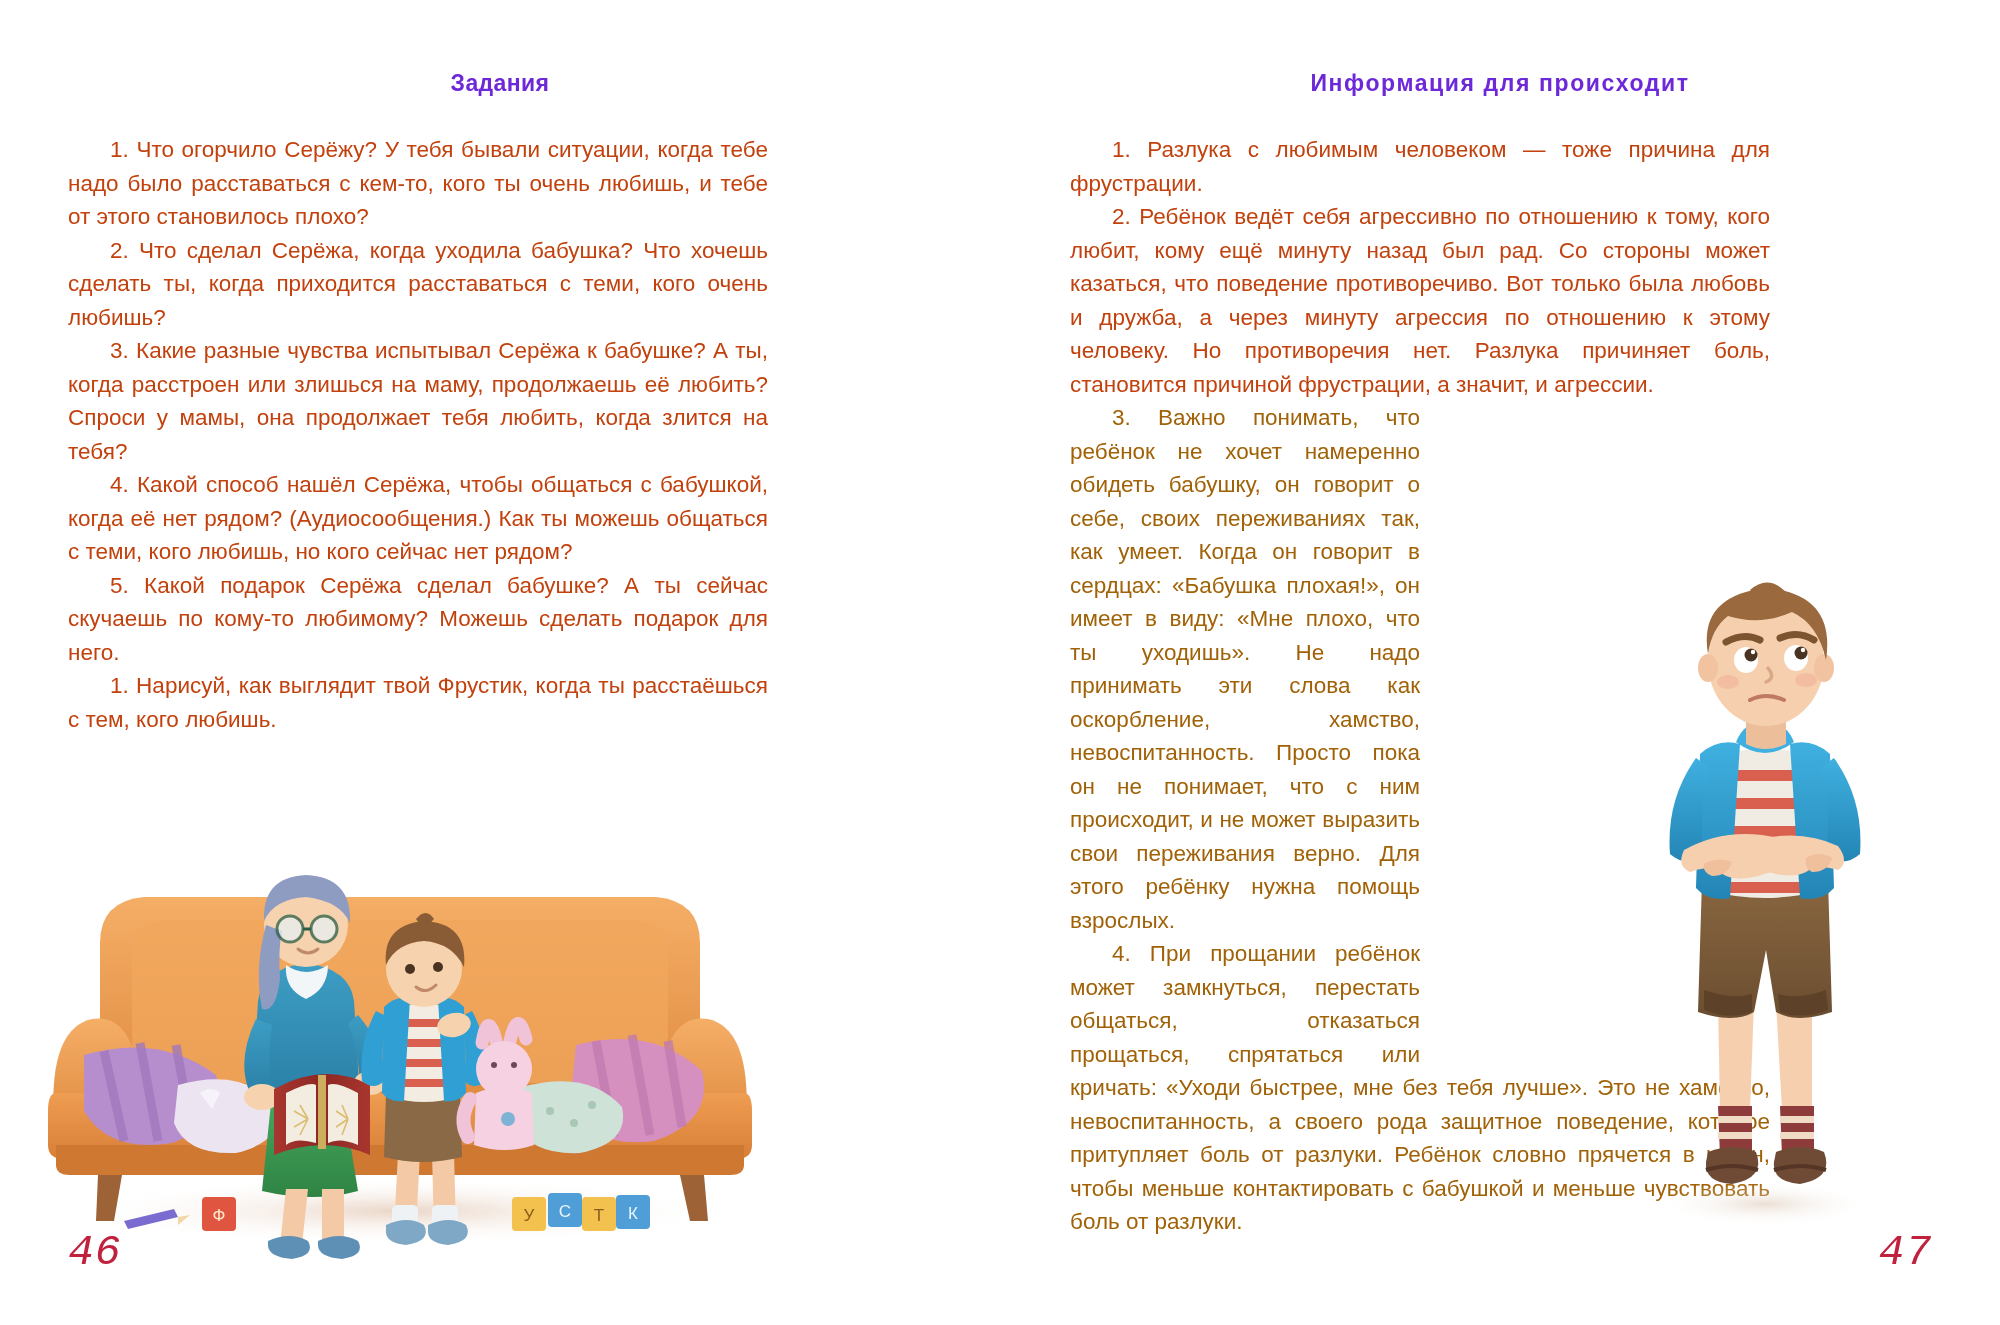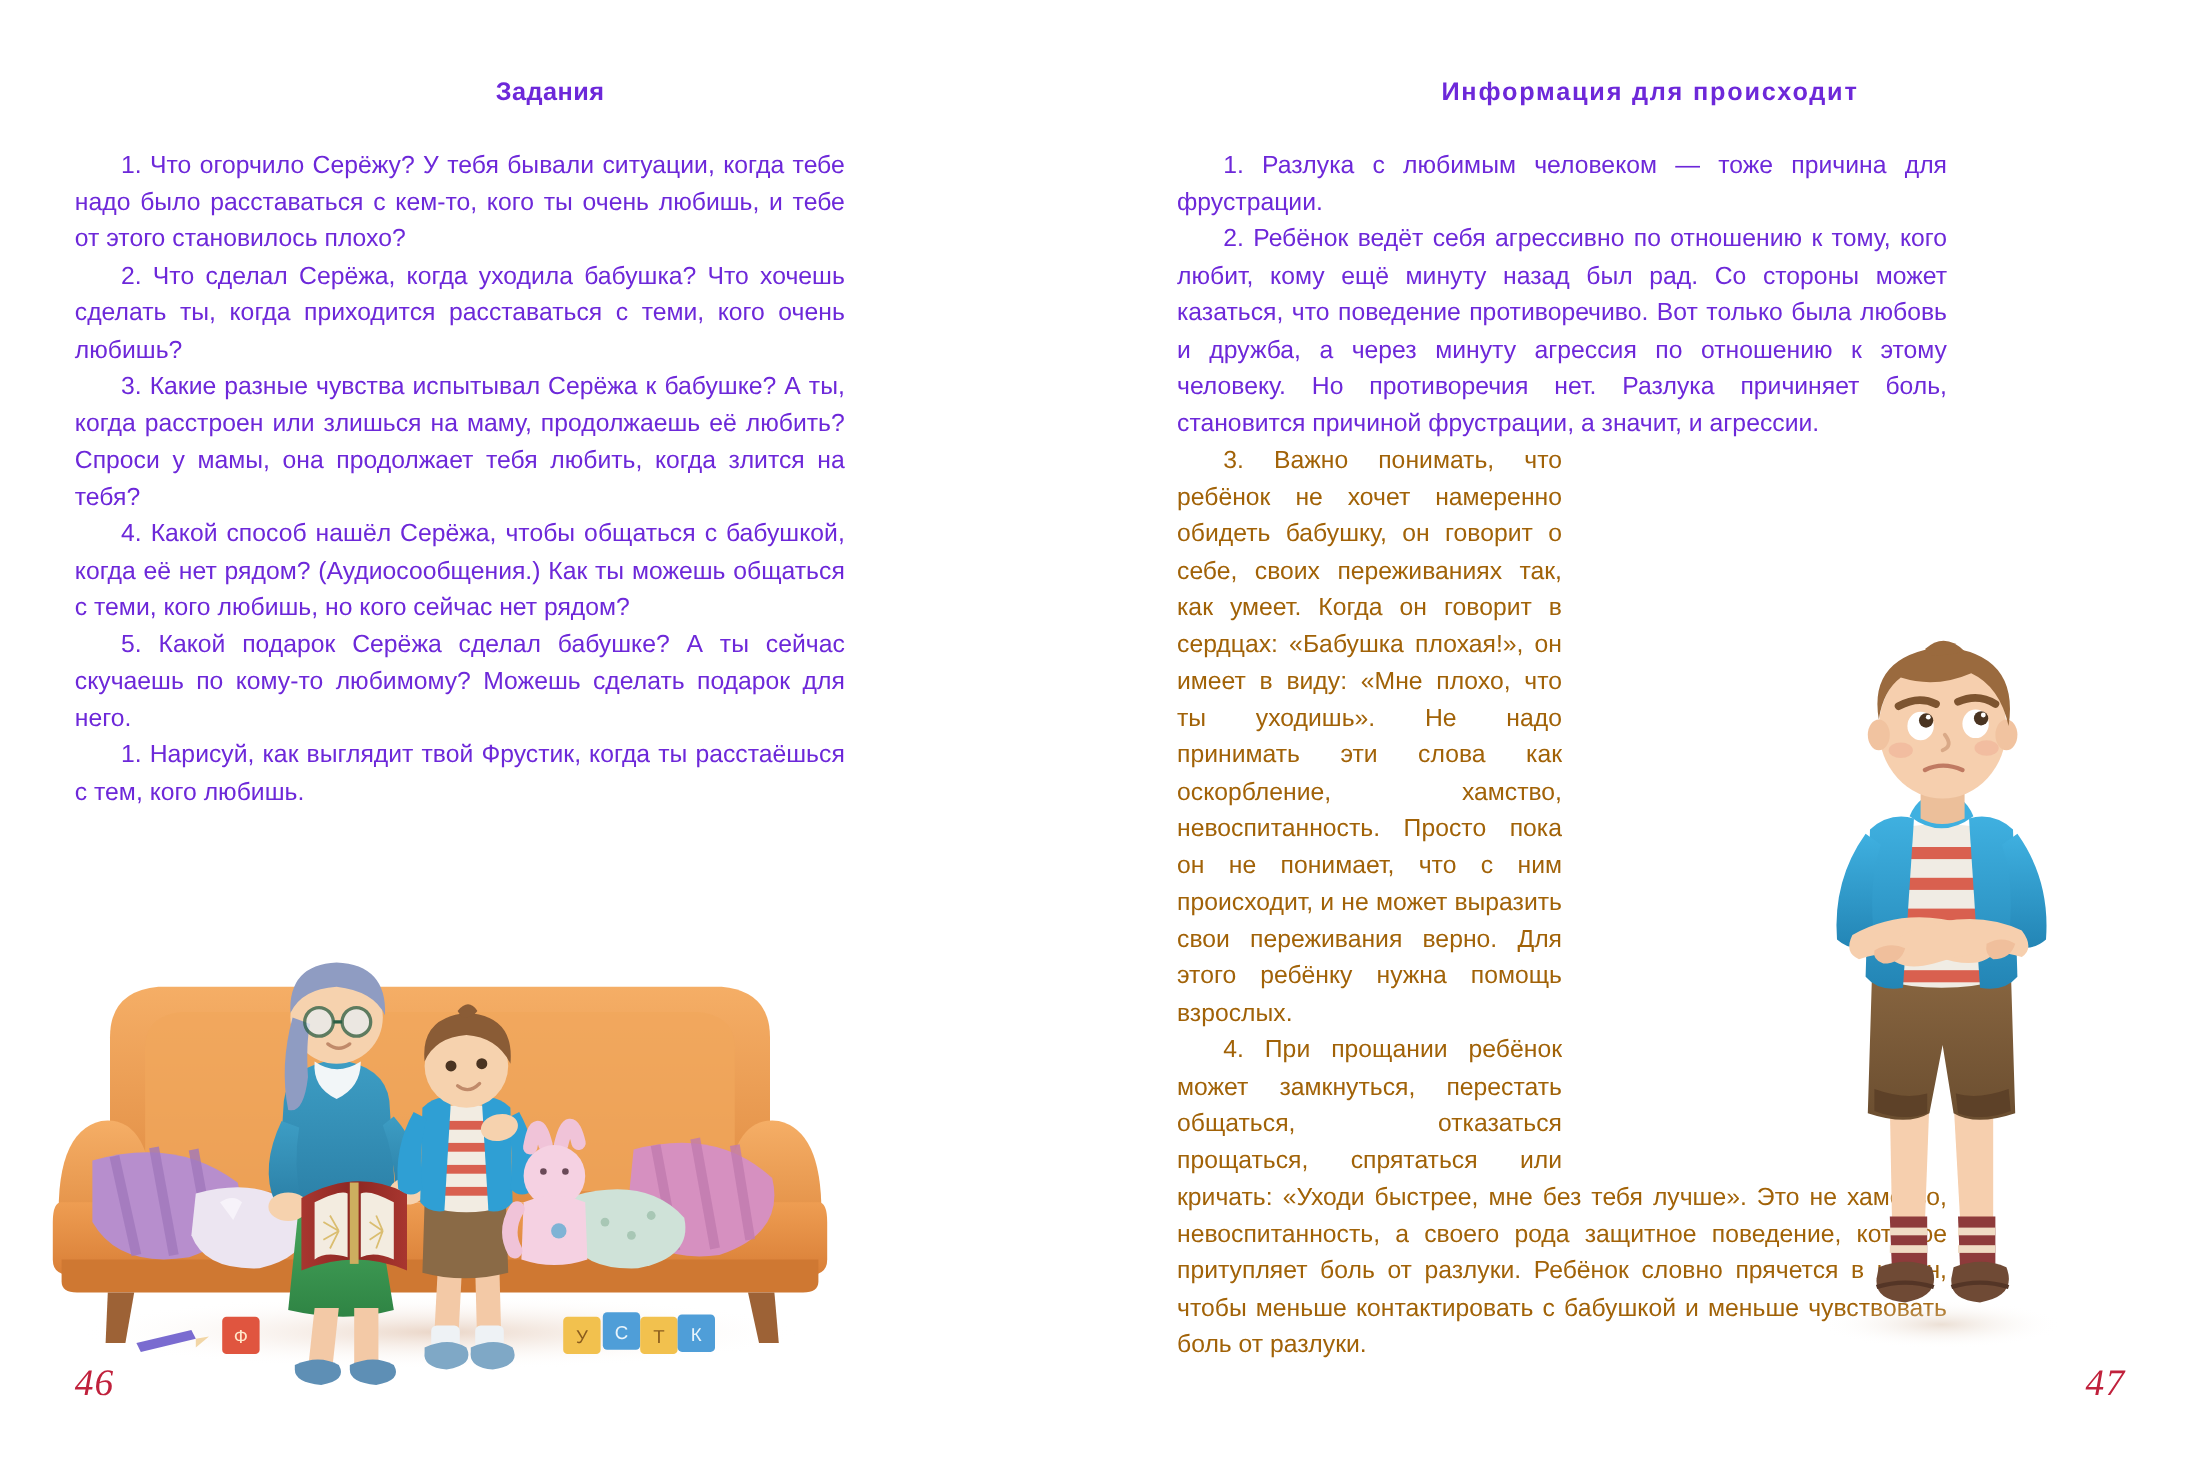--- a/index.html
+++ b/index.html
@@ -39,21 +39,21 @@
     margin: 0;
     padding-top: 70px;
     font-family: "Liberation Sans", sans-serif;
   }
   .section-title.spaced { letter-spacing: 1.6px; }
 
   .body-col {
     margin-top: 36px;
     font-size: 22.5px;
     line-height: 33.5px;
-    color: #6d28d9;
+    color: #c2410c;
     text-align: justify;
     text-justify: inter-word;
     font-family: "Liberation Sans", sans-serif;
   }
   .body-col p {
     margin: 0;
     text-indent: 42px;
   }
   .left-col { width: 700px; margin-left: 8px; }
   .right-col-wide { width: 700px; margin-left: 10px; }
@@ -77,22 +77,22 @@
     color: #a16207;
     text-align: justify;
     text-justify: inter-word;
   }
   .narrow-col p { margin: 0; text-indent: 42px; }
 
   .page-number {
     position: absolute;
     bottom: 48px;
     color: #c0213c;
-    font-size: 34px;
-    font-family: Liberation Serif, serif;
+    font-size: 43px;
+    font-family: Liberation Mono, monospace;
     font-style: italic;
     letter-spacing: 1px;
   }
   .pn-left  { left: 68px; }
   .pn-right { right: 68px; }
 
   .illus-sofa {
     position: absolute;
     left: 40px;
     bottom: 72px;

